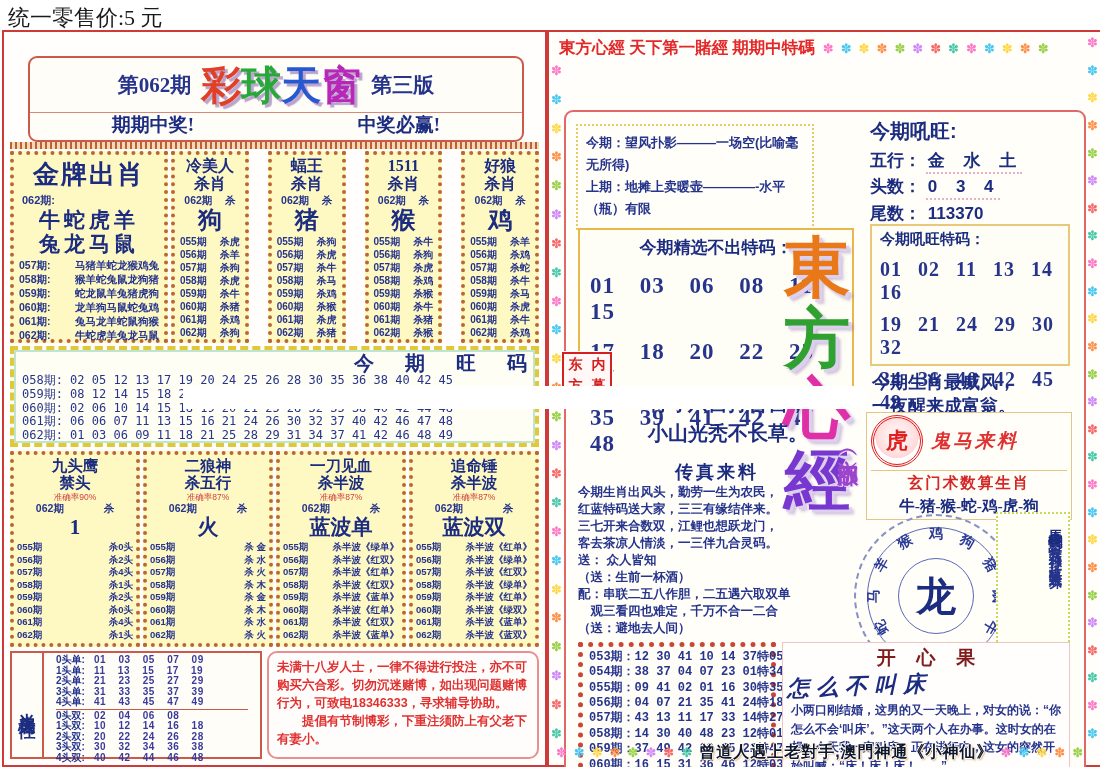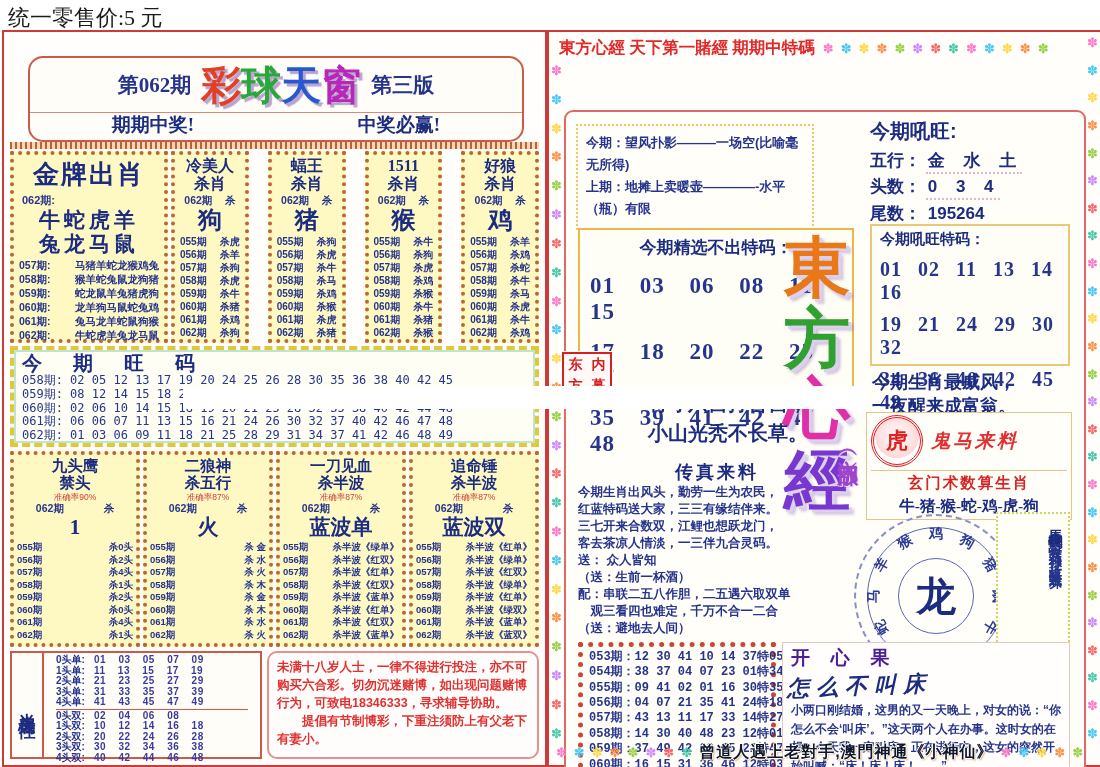--- a/index.html
+++ b/index.html
@@ -2,21 +2,21 @@
 <html><head>
 <meta charset="utf-8">
 <style>
   html,body{margin:0;padding:0;background:#fff;}
   body{width:1100px;height:767px;position:relative;font-family:"Liberation Sans","DejaVu Sans",sans-serif;overflow:hidden;}
 
   #price{position:absolute;left:8px;top:3px;font-size:22px;color:#1a1a1a;font-family:"Liberation Serif",serif;}
 
   
   #left-panel{position:absolute;left:2px;top:30px;width:541px;height:733px;border:2px solid #cc3a3a;background:#fffefc;}
-  #masthead{position:absolute;left:24px;top:24px;width:492px;height:82px;border:2px solid #cc5a4a;border-radius:15px;background:#fffdf8;}
+  #masthead{position:absolute;left:24px;top:24px;width:492px;height:82px;border:2px solid #cc5a4a;border-radius:9px;background:#fffdf8;}
   #masthead .trow{height:54px;display:flex;align-items:center;justify-content:center;gap:10px;}
   .issue-txt{font-size:21px;font-weight:bold;color:#26348c;font-family:"Liberation Serif",serif;}
   #paper-title span{font-size:40px;font-weight:bold;font-family:"Liberation Serif",serif;text-shadow:3px 3px 1px rgba(130,90,170,.55);}
   #masthead .srow{height:24px;border-top:1px solid #d88a7a;display:flex;align-items:center;justify-content:space-around;font-size:19px;font-weight:bold;color:#1c2c80;font-family:"Liberation Serif",serif;}
   .deco-strip{position:absolute;left:6px;top:110px;width:529px;height:7px;background:repeating-linear-gradient(90deg,#c06030 0 2px,#f0d8b8 2px 5px);}
 
   .ornate{border:4px dotted #bb6633;background:#fef9c3;box-sizing:border-box;}
   #five-cols{position:absolute;left:6px;top:119px;width:529px;height:192px;display:flex;gap:3px;}
   #gold-col{flex:0 0 158px;padding:2px 4px;text-align:center;}
   .gold-title{font-size:26px;font-weight:bold;color:#1c2c80;font-family:"Liberation Serif",serif;letter-spacing:2px;}
@@ -25,21 +25,21 @@
   .gold-rows{margin-top:3px;}
   .g-row{display:flex;font-size:10.5px;color:#26348c;font-weight:bold;line-height:1.33;justify-content:space-between;padding:0 1px;}
   .kcol{flex:1;padding:2px 3px;text-align:center;display:flex;flex-direction:column;}
   .kc-title{font-size:16px;font-weight:bold;color:#1c2c80;font-family:"Liberation Serif",serif;white-space:pre-line;line-height:1.12;}
   .kc-issue{font-size:10.5px;color:#26348c;font-weight:bold;display:flex;justify-content:space-around;margin-top:1px;}
   .kc-current{font-size:24px;font-weight:bold;color:#1c2c80;font-family:"Liberation Serif",serif;line-height:1.05;}
   .kc-rows{margin-top:2px;}
   .kc-row{display:flex;justify-content:space-between;font-size:10px;color:#26348c;font-weight:bold;line-height:1.3;padding:0 2px;}
 
   #wangma{position:absolute;left:6px;top:314px;width:529px;height:101px;border:4px dashed #e0c838;background:#fffef4;box-shadow:inset 0 0 0 2px #bfe4cf;box-sizing:border-box;padding:2px 8px;}
-  #wangma .wm-title{text-align:left;font-size:20px;font-weight:bold;color:#1c2c80;font-family:"Liberation Serif",serif;word-spacing:26px;line-height:1.1;}
+  #wangma .wm-title{text-align:right;font-size:20px;font-weight:bold;color:#1c2c80;font-family:"Liberation Serif",serif;word-spacing:26px;line-height:1.1;}
   .wm-row{font-size:12px;color:#26348c;font-family:"DejaVu Sans Mono",monospace;line-height:1.15;white-space:nowrap;}
 
   #four-cols{position:absolute;left:6px;top:419px;width:529px;height:196px;display:flex;gap:3px;}
   .fcol{flex:1;padding:2px 2px;text-align:center;display:flex;flex-direction:column;}
   .fc-title{font-size:15.5px;font-weight:bold;color:#1c2c80;font-family:"Liberation Serif",serif;white-space:pre-line;line-height:1.12;}
   .fc-acc{font-size:8.5px;color:#d04040;line-height:1.2;}
   .fc-issue{font-size:10.5px;color:#26348c;font-weight:bold;display:flex;justify-content:space-around;}
   .fc-current{font-size:21px;font-weight:bold;color:#1c2c80;font-family:"Liberation Serif",serif;line-height:1.1;}
   .fc-rows{margin-top:2px;}
   .fc-row{display:flex;justify-content:space-between;font-size:9.5px;color:#26348c;font-weight:bold;line-height:1.32;padding:0 1px;text-align:left;}
@@ -110,21 +110,21 @@
   .wheel-animal{position:absolute;font-size:14px;color:#2a3a95;font-weight:bold;font-family:"Liberation Serif",serif;}
 
   #mahui{position:absolute;left:430px;top:400px;width:74px;height:170px;border:2px dotted #c8d860;box-sizing:border-box;padding:4px;writing-mode:vertical-rl;text-orientation:upright;display:flex;gap:6px;background:#fffff6;}
   #mahui .mh-title{font-size:14px;font-weight:bold;color:#1c2c80;font-family:"Liberation Serif",serif;letter-spacing:2px;}
   #mahui .mh-line{font-size:13px;color:#26348c;font-weight:bold;letter-spacing:2px;}
 
   #results{position:absolute;left:12px;top:530px;width:198px;height:146px;border:5px dotted #cc4433;box-sizing:border-box;padding:3px 6px;background:#fffdf8;font-family:Liberation Mono, monospace;}
   .res-row{font-size:12px;font-weight:bold;color:#26348c;line-height:1.28;white-space:nowrap;}
 
   #joke{position:absolute;left:216px;top:530px;width:288px;height:146px;border:1px solid #eec4c4;box-sizing:border-box;padding:2px 8px;background:#fffefc;}
-  #joke .jk-title{font-size:19px;font-weight:bold;color:#4c1d95;font-family:"Liberation Serif",serif;word-spacing:16px;}
+  #joke .jk-title{text-align:center;font-size:19px;font-weight:bold;color:#7f1d1d;font-family:"Liberation Serif",serif;word-spacing:16px;}
   #joke .jk-sub{font-size:22px;font-weight:bold;font-style:italic;color:#1c2c80;font-family:"Liberation Serif",serif;letter-spacing:7px;transform:rotate(-2deg);margin:-2px 0 2px -4px;}
   #joke .jk-text{font-size:12px;color:#26348c;font-weight:bold;line-height:1.55;}
 
   #white-band{position:absolute;left:183px;top:386px;width:683px;height:23px;background:#ffffff;z-index:80;}
 </style>
 </head>
 <body>
 
 <div id="price">统一零售价:5 元</div>
 
@@ -782,21 +782,21 @@
             <span class="val">金 水 土</span>
           </div>
 
           <div class="hw-row">
             <span>头数：</span>
             <span class="val">0 3 4</span>
           </div>
 
           <div class="hw-row">
             <span>尾数：</span>
-            <span class="val">195264</span>
+            <span class="val">113370</span>
           </div>
         </div>
     </div>
 
     <div id="not-out">
       <div class="no-title">今期精选不出特码：</div>
       <div>
 
       <div class="bignum-row">01 03 06 08 11 15</div>
           <div class="bignum-row">17 18 20 22 25 27</div>

